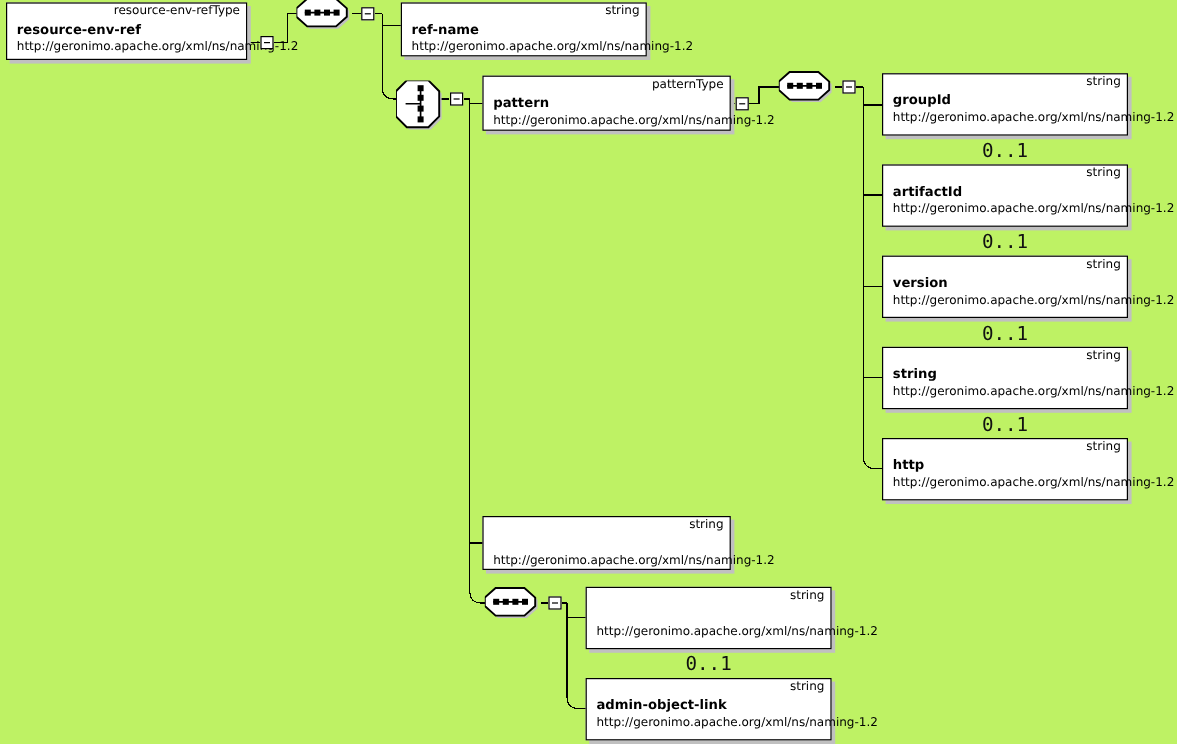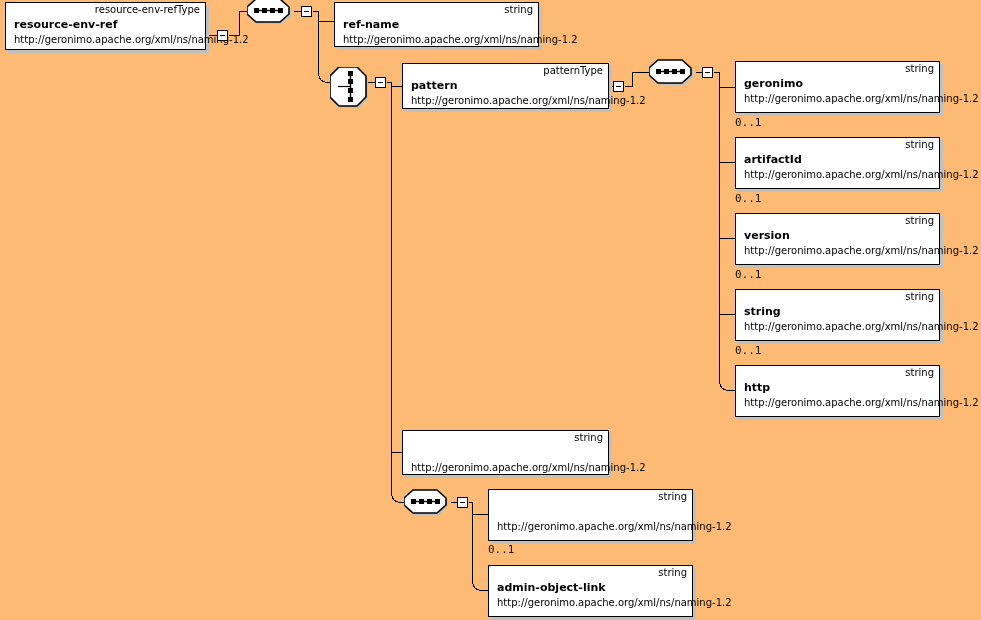--- a/index.html
+++ b/index.html
@@ -5,21 +5,21 @@
 <style>
   html, body {
     margin: 0;
     padding: 0;
     background: #ffffff;
   }
   #canvas {
     position: relative;
     width: 981px;
     height: 620px;
-    background: #fdba74;
+    background: #bef264;
     font-family: "DejaVu Sans", sans-serif;
     overflow: hidden;
   }
   #wires {
     position: absolute;
     left: 0; top: 0;
     width: 981px;
     height: 620px;
     pointer-events: none;
   }
@@ -56,24 +56,25 @@
     top: 31px;
     font-size: 10px;
     color: #000000;
     line-height: 12px;
     white-space: nowrap;
   }
   
   .card {
     position: absolute;
     font-family: "DejaVu Sans Mono", monospace;
-    font-size: 11px;
+    font-size: 16px;
     color: #111111;
     letter-spacing: 0px;
     white-space: nowrap;
+    text-align: center;
   }
   
   .comp {
     position: absolute;
     width: 46px;
     height: 30px;
   }
   .comp svg { display: block; }
   
   .toggle {
@@ -200,21 +201,21 @@
       <rect x="7" y="11" width="5" height="5" fill="#000000"></rect>
       <rect x="15" y="11" width="5" height="5" fill="#000000"></rect>
       <rect x="23" y="11" width="5" height="5" fill="#000000"></rect>
       <rect x="31" y="11" width="5" height="5" fill="#000000"></rect>
     </svg>
   </div>
   <div class="toggle" style="left:702px; top:67px;"></div>
 
   <div class="node" style="left:735px; top:61px; width:205px; height:52px;">
     <span class="type">string</span>
-    <span class="nm">geronimo</span>
+    <span class="nm">groupId</span>
     <span class="ns">http://geronimo.apache.org/xml/ns/naming-1.2</span>
   </div>
   <div class="card" style="left:735px; top:116px; width:205px;">0..1</div>
 
   <div class="node" style="left:735px; top:137px; width:205px; height:52px;">
     <span class="type">string</span>
     <span class="nm">artifactId</span>
     <span class="ns">http://geronimo.apache.org/xml/ns/naming-1.2</span>
   </div>
   <div class="card" style="left:735px; top:192px; width:205px;">0..1</div>

